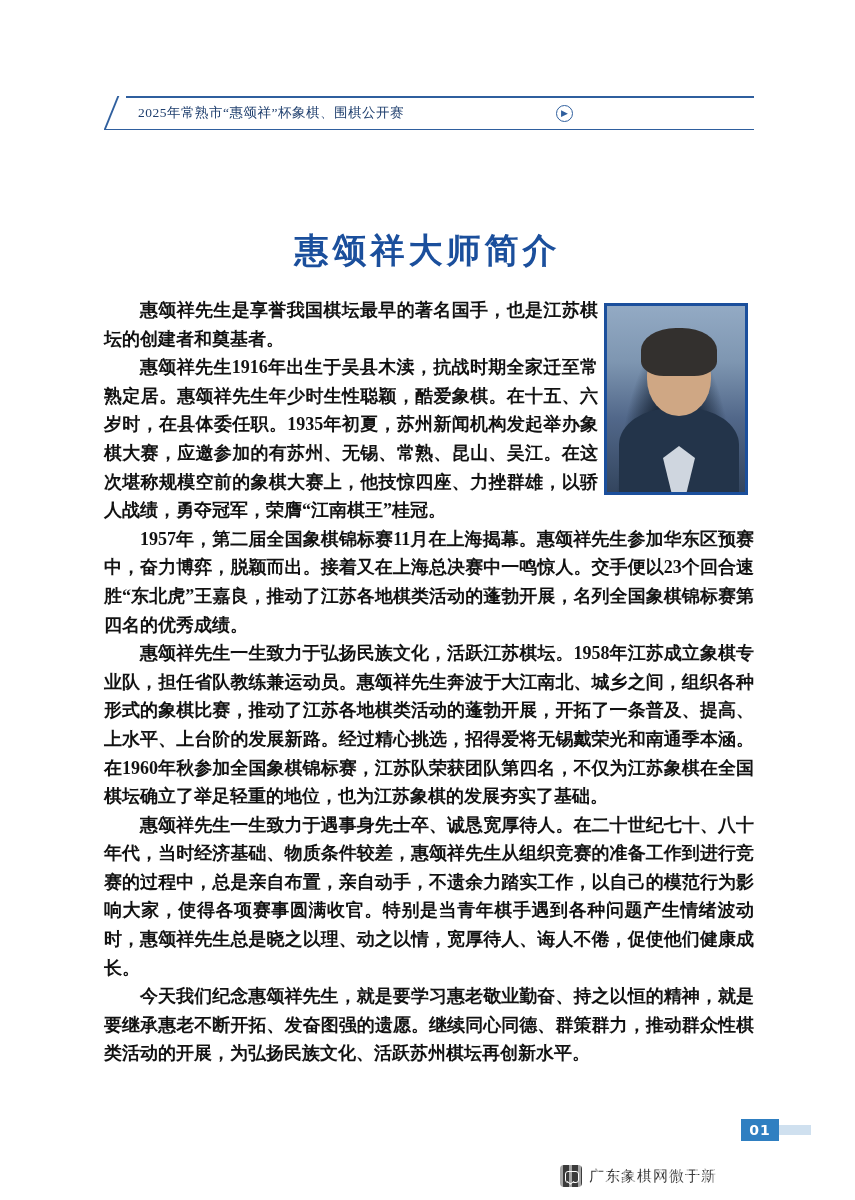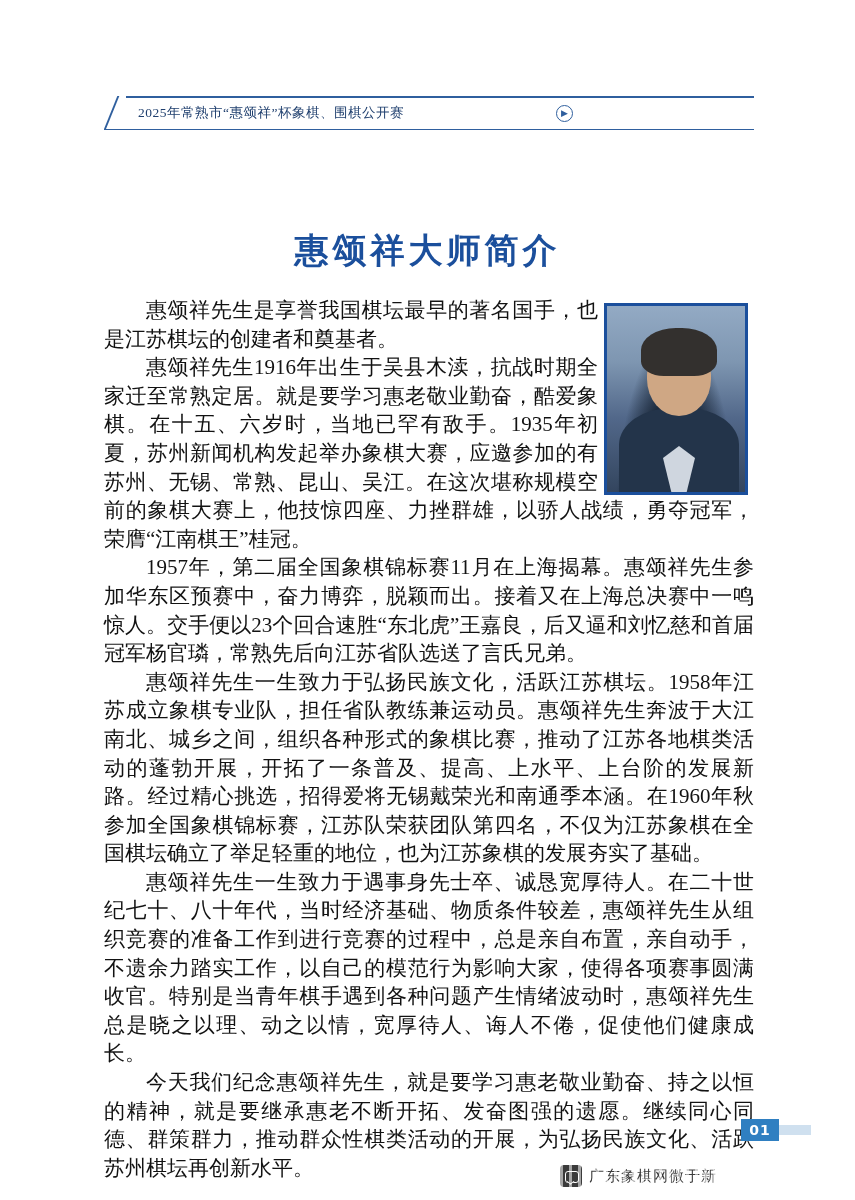--- a/index.html
+++ b/index.html
@@ -150,25 +150,26 @@
     background: #cfd6df;
     clip-path: polygon(50% 0, 100% 26%, 74% 100%, 26% 100%, 0 26%);
   }
 
   
   .body-text {
     position: absolute;
     left: 104px;
     top: 296px;
     width: 650px;
-    font-size: 21px;
+    font-size: 18px;
     line-height: 28.6px;
     color: #121212;
     text-align: justify;
     text-justify: inter-ideograph;
+    font-weight: bold;
   }
   .body-text p {
     margin: 0;
     text-indent: 2em;
   }
   .wrap-float {
     float: right;
     width: 156px;
     height: 196px;
     shape-outside: margin-box;
@@ -286,22 +287,22 @@
       <div class="photo-body"></div>
       <div class="photo-shirt"></div>
       <div class="photo-face"></div>
       <div class="photo-hair"></div>
     </div>
   </div>
 
   <div class="body-text">
     <div class="wrap-float"></div>
     <p>惠颂祥先生是享誉我国棋坛最早的著名国手，也是江苏棋坛的创建者和奠基者。</p>
-    <p>惠颂祥先生1916年出生于吴县木渎，抗战时期全家迁至常熟定居。就是要学习惠老敬业勤奋，酷爱象棋。在十五、六岁时，当地已罕有敌手。1935年初夏，苏州新闻机构发起举办象棋大赛，应邀参加的有苏州、无锡、常熟、昆山、吴江。在这次堪称规模空前的象棋大赛上，他技惊四座、力挫群雄，以骄人战绩，勇夺冠军，荣膺“江南棋王”桂冠。</p>
-    <p>1957年，第二届全国象棋锦标赛11月在上海揭幕。惠颂祥先生参加华东区预赛中，奋力博弈，脱颖而出。接着又在上海总决赛中一鸣惊人。交手便以23个回合速胜“东北虎”王嘉良，后又逼和刘忆慈和首届冠军杨官璘，常熟先后向江苏省队选送了言氏兄弟。</p>
+    <p>惠颂祥先生1916年出生于吴县木渎，抗战时期全家迁至常熟定居。惠颂祥先生年少时生性聪颖，酷爱象棋。在十五、六岁时，在县体委任职。1935年初夏，苏州新闻机构发起举办象棋大赛，应邀参加的有苏州、无锡、常熟、昆山、吴江。在这次堪称规模空前的象棋大赛上，他技惊四座、力挫群雄，以骄人战绩，勇夺冠军，荣膺“江南棋王”桂冠。</p>
+    <p>1957年，第二届全国象棋锦标赛11月在上海揭幕。惠颂祥先生参加华东区预赛中，奋力博弈，脱颖而出。接着又在上海总决赛中一鸣惊人。交手便以23个回合速胜“东北虎”王嘉良，推动了江苏各地棋类活动的蓬勃开展，名列全国象棋锦标赛第四名的优秀成绩。</p>
     <p>惠颂祥先生一生致力于弘扬民族文化，活跃江苏棋坛。1958年江苏成立象棋专业队，担任省队教练兼运动员。惠颂祥先生奔波于大江南北、城乡之间，组织各种形式的象棋比赛，推动了江苏各地棋类活动的蓬勃开展，开拓了一条普及、提高、上水平、上台阶的发展新路。经过精心挑选，招得爱将无锡戴荣光和南通季本涵。在1960年秋参加全国象棋锦标赛，江苏队荣获团队第四名，不仅为江苏象棋在全国棋坛确立了举足轻重的地位，也为江苏象棋的发展夯实了基础。</p>
     <p>惠颂祥先生一生致力于遇事身先士卒、诚恳宽厚待人。在二十世纪七十、八十年代，当时经济基础、物质条件较差，惠颂祥先生从组织竞赛的准备工作到进行竞赛的过程中，总是亲自布置，亲自动手，不遗余力踏实工作，以自己的模范行为影响大家，使得各项赛事圆满收官。特别是当青年棋手遇到各种问题产生情绪波动时，惠颂祥先生总是晓之以理、动之以情，宽厚待人、诲人不倦，促使他们健康成长。</p>
     <p>今天我们纪念惠颂祥先生，就是要学习惠老敬业勤奋、持之以恒的精神，就是要继承惠老不断开拓、发奋图强的遗愿。继续同心同德、群策群力，推动群众性棋类活动的开展，为弘扬民族文化、活跃苏州棋坛再创新水平。</p>
   </div>
 
   <div class="pagenum-wrap">
     <div class="pagenum-box">01</div>
     <div class="pagenum-bar"></div>
   </div>
 

